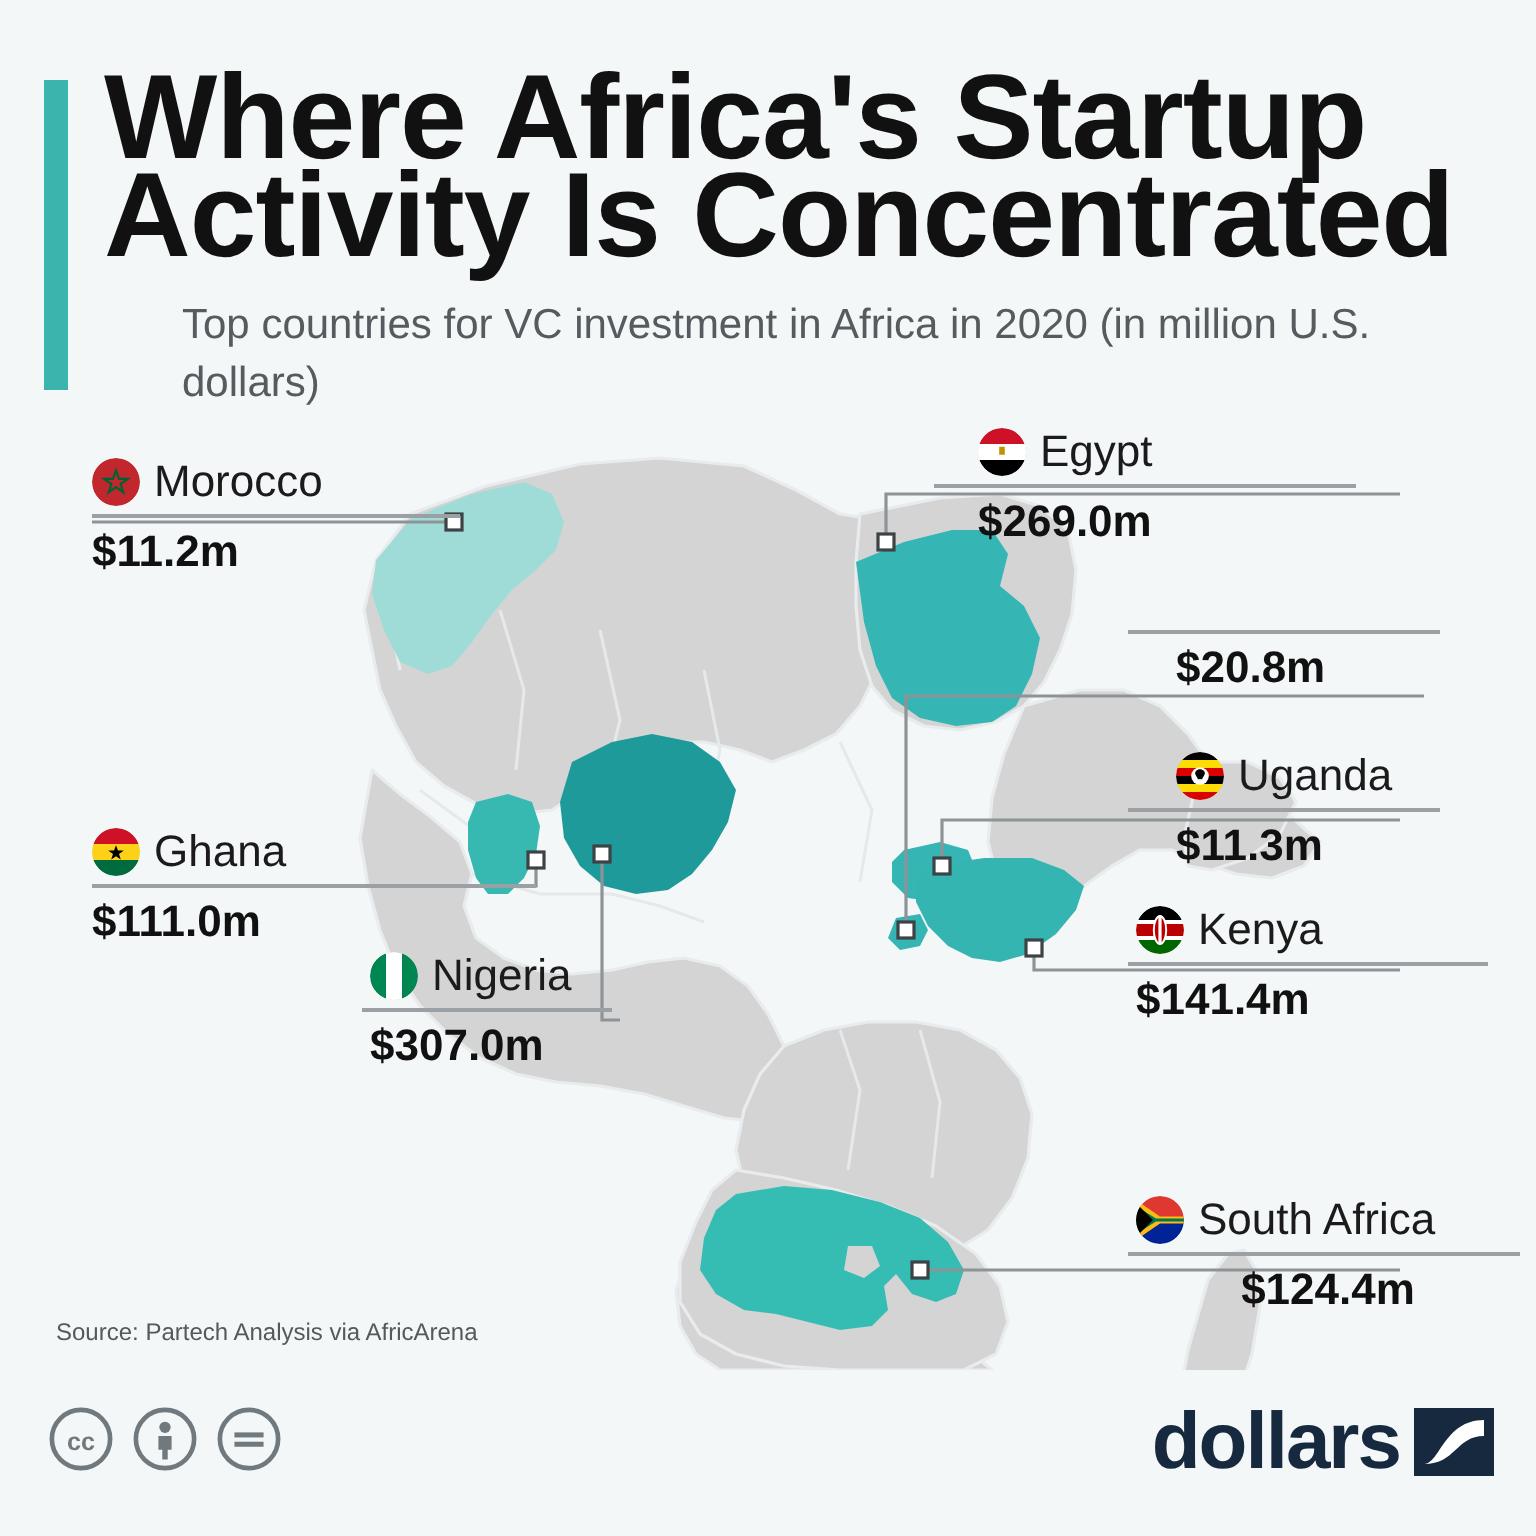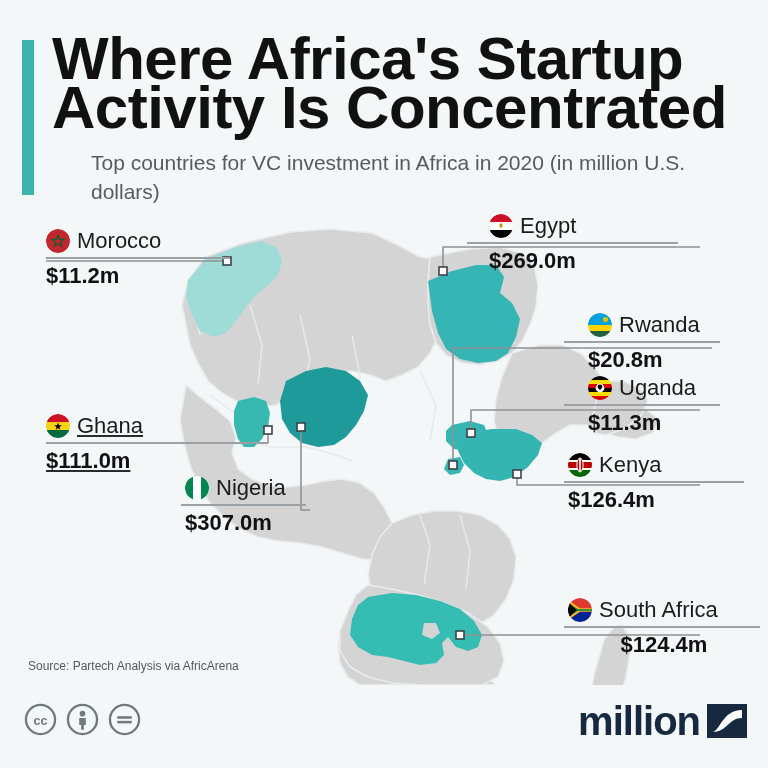--- a/index.html
+++ b/index.html
@@ -219,37 +219,20 @@
             </g>
           </svg>
       </span>
       <span class="co-name">Egypt</span>
     </div>
     <div class="co-rule" style="width:211px;margin-left:-22px;"></div>
     <div class="co-val">$269.0m</div>
   </div>
 
   <div class="callout right" style="left:588px;top:312px;">
-    <div class="co-head">
-      <span class="flag">
-        <svg viewBox="0 0 24 24">
-            <clipPath id="cRW">
-              <circle cx="12" cy="12" r="12"></circle>
-            </clipPath>
-          <g clip-path="url(#cRW)">
-              <rect width="24" height="12" fill="#20603d" opacity="0"></rect>
-            <rect width="24" height="12" y="0" fill="#00a1de"></rect>
-            <rect width="24" height="6" y="12" fill="#fad201"></rect>
-            <rect width="24" height="6" y="18" fill="#20603d"></rect>
-            <circle cx="17.5" cy="6.5" r="2.6" fill="#e5be01"></circle>
-            </g>
-          </svg>
-      </span>
-      <span class="co-name">Rwanda</span>
-    </div>
     <div class="co-rule" style="width:156px;margin-left:-24px;"></div>
     <div class="co-val">$20.8m</div>
   </div>
 
   <div class="callout right" style="left:588px;top:375px;">
     <div class="co-head">
       <span class="flag">
         <svg viewBox="0 0 24 24">
             <clipPath id="cUG">
               <circle cx="12" cy="12" r="12"></circle>
@@ -286,24 +269,24 @@
             <rect width="24" height="2" y="15" fill="#ffffff"></rect>
             <rect width="24" height="7" y="17" fill="#006600"></rect>
             <ellipse cx="12" cy="12" rx="3.1" ry="7" fill="#bb0000" stroke="#ffffff" stroke-width="1"></ellipse>
             <rect x="11.2" y="5.4" width="1.6" height="13.2" fill="#ffffff"></rect>
             </g>
           </svg>
       </span>
       <span class="co-name">Kenya</span>
     </div>
     <div class="co-rule" style="width:180px;margin-left:-4px;"></div>
-    <div class="co-val">$126.4m</div>
-  </div>
-
-  <div class="callout" style="left:46px;top:413px;text-decoration:underline;">
+    <div class="co-val">$141.4m</div>
+  </div>
+
+  <div class="callout" style="left:46px;top:413px;">
     <div class="co-head">
       <span class="flag">
         <svg viewBox="0 0 24 24">
             <clipPath id="cGH">
               <circle cx="12" cy="12" r="12"></circle>
             </clipPath>
           <g clip-path="url(#cGH)">
             <rect width="24" height="8" y="0" fill="#ce1126"></rect>
             <rect width="24" height="8" y="8" fill="#fcd116"></rect>
             <rect width="24" height="8" y="16" fill="#006b3f"></rect>
@@ -373,20 +356,20 @@
       <path d="M13.6 15.4 h6.8 v7.2 h-2 v5 h-2.8 v-5 h-2 z" fill="#70797d"></path>
     </svg>
     <svg class="cc-ic" viewBox="0 0 34 34">
       <circle cx="17" cy="17" r="15" fill="none" stroke="#70797d" stroke-width="2.4"></circle>
       <rect x="9.5" y="13.6" width="15" height="2.6" fill="#70797d"></rect>
       <rect x="9.5" y="18.4" width="15" height="2.6" fill="#70797d"></rect>
     </svg>
   </div>
 
   <div class="logo">
-    <span class="logo-word">million</span>
+    <span class="logo-word">dollars</span>
     <svg class="logo-mark" viewBox="0 0 42 42">
       <rect x="1" y="4" width="40" height="34" fill="#16293f"></rect>
       <path d="M6 32 C14 32 16 10 36 10 L36 18 C22 18 22 32 6 32 Z" fill="#ffffff"></path>
     </svg>
   </div>
 
 </div>
 
 </body></html>

